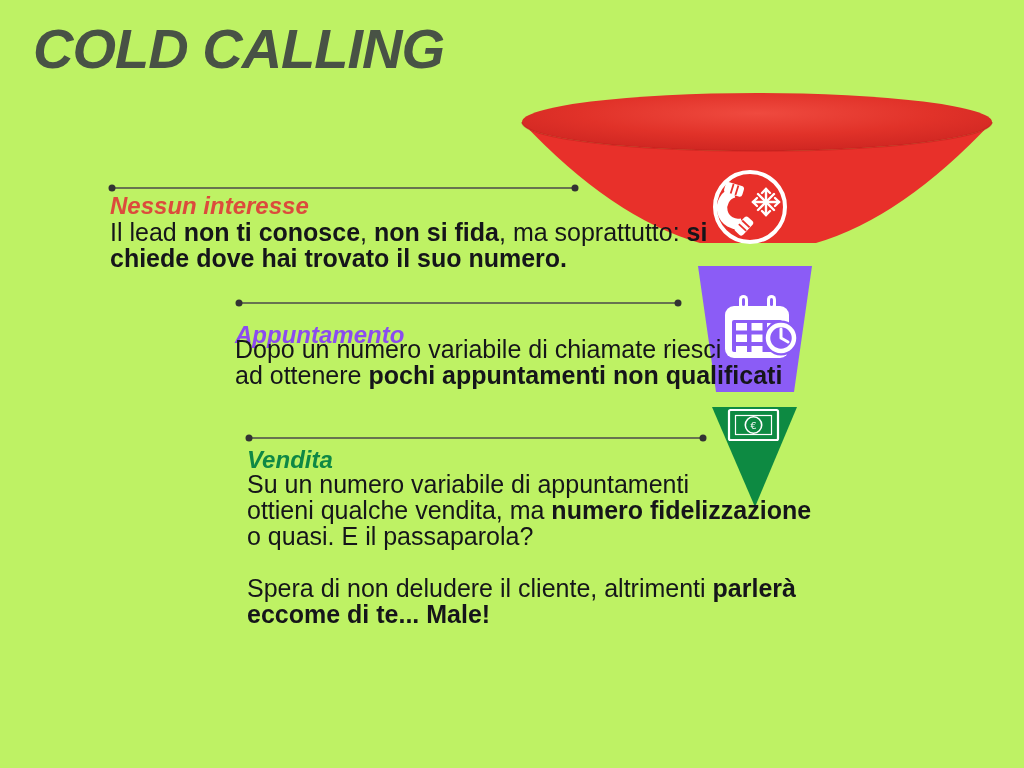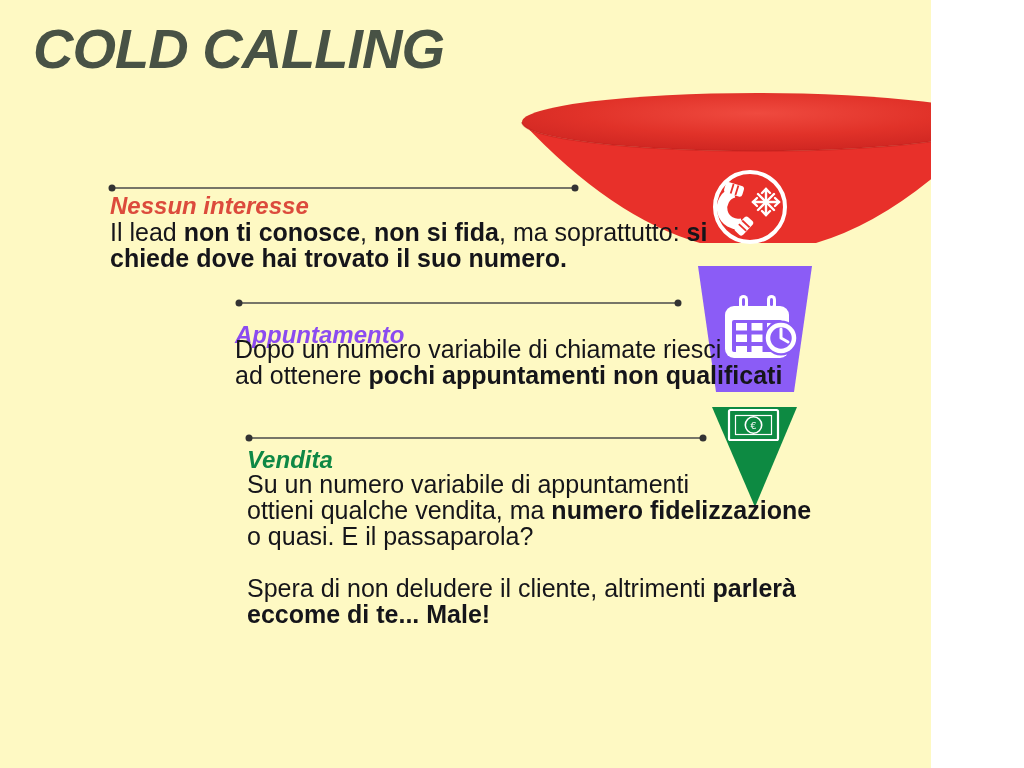--- a/index.html
+++ b/index.html
@@ -1,18 +1,18 @@
 <!DOCTYPE html>
 <html><head>
 <meta charset="utf-8">
 <style>
   html,body { margin:0; padding:0; background:#ffffff; }
   .canvas {
-    position:relative; width:931px; height:768px; overflow:hidden;
-    background:#fef9c3; font-family:"Liberation Sans", sans-serif;
+    position:relative; width:1024px; height:768px; overflow:hidden;
+    background:#bef264; font-family:"Liberation Sans", sans-serif;
   }
   .page-title {
     position:absolute; left:33px; top:18px;
     font-size:56px; line-height:62px; font-weight:800; font-style:italic;
     letter-spacing:-1px; white-space:nowrap;
   }
   .funnel-svg { position:absolute; left:0; top:0; width:1024px; height:768px; }
   .sec-heading {
     position:absolute; font-size:24px; line-height:30px;
     font-weight:800; font-style:italic; white-space:nowrap;

